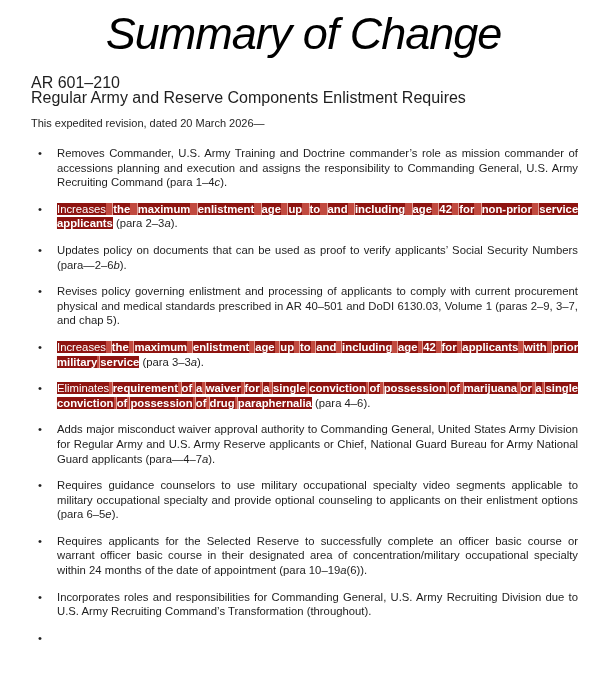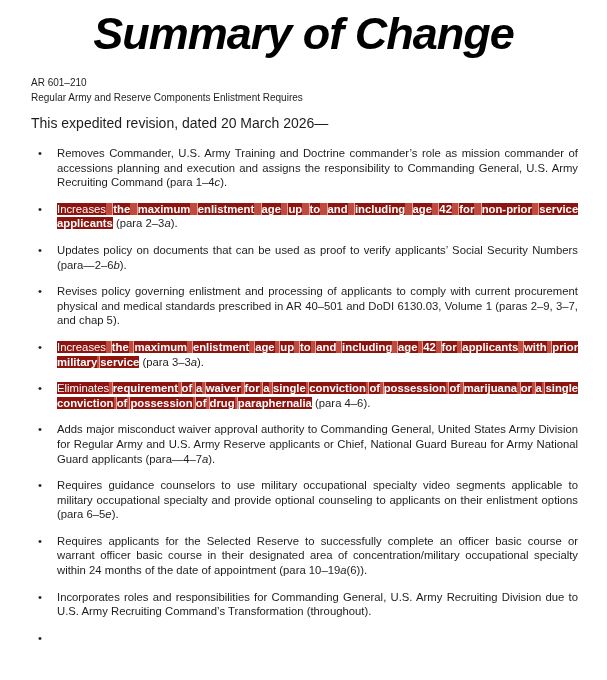--- a/index.html
+++ b/index.html
@@ -10,34 +10,34 @@
     background: #ffffff;
     overflow: hidden;
     font-family: "Liberation Sans", sans-serif;
     color: #1e1e1e;
   }
   .title {
     margin: 10px 0 0 0;
     text-align: center;
     font-size: 45px;
     line-height: 48px;
-    font-weight: bold;
+    font-weight: normal;
     font-style: italic;
     letter-spacing: -1px;
     color: #000000;
     white-space: nowrap;
   }
   .docid {
     margin: 17px 29px 0 31px;
-    font-size: 10px;
+    font-size: 16px;
     line-height: 15px;
   }
   .intro {
     margin: 11px 29px 0 31px;
-    font-size: 14px;
+    font-size: 11px;
     line-height: 15px;
   }
   .bullets {
     margin: 15px 29px 0 31px;
     font-size: 11.3px;
     line-height: 14.6px;
   }
   .bullet-item {
     position: relative;
     padding-left: 26px;

